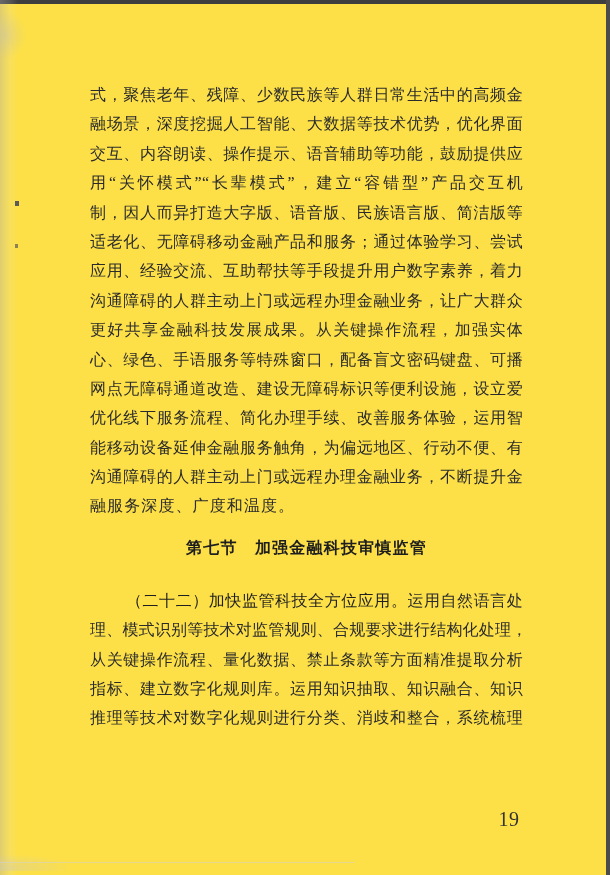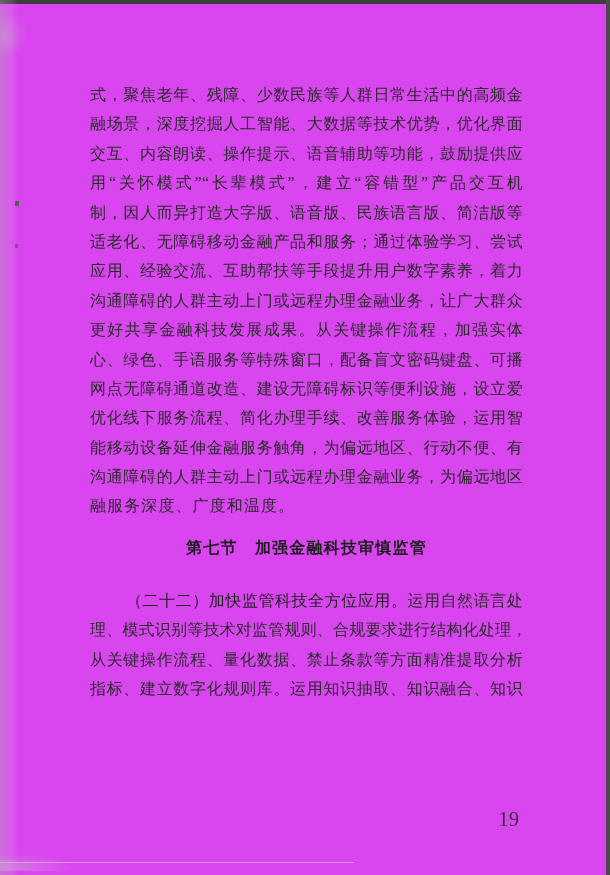--- a/index.html
+++ b/index.html
@@ -10,21 +10,21 @@
   body {
     width: 610px;
     height: 875px;
     position: relative;
     overflow: hidden;
     font-family: "Liberation Serif", "DejaVu Serif", serif;
   }
   .page {
     position: absolute;
     inset: 0;
-    background: #d946ef;
+    background: #fde047;
   }
   
   .edge-top {
     position: absolute;
     top: 0; left: 0; right: 0;
     height: 4px;
     background: #3e3e3e;
   }
   .edge-right {
     position: absolute;
@@ -136,32 +136,33 @@
       <div class="line">用“关怀模式”“长辈模式”，建立“容错型”产品交互机</div>
       <div class="line">制，因人而异打造大字版、语音版、民族语言版、简洁版等</div>
       <div class="line">适老化、无障碍移动金融产品和服务；通过体验学习、尝试</div>
       <div class="line">应用、经验交流、互助帮扶等手段提升用户数字素养，着力</div>
       <div class="line">沟通障碍的人群主动上门或远程办理金融业务，让广大群众</div>
       <div class="line">更好共享金融科技发展成果。从关键操作流程，加强实体</div>
       <div class="line">心、绿色、手语服务等特殊窗口，配备盲文密码键盘、可播</div>
       <div class="line">网点无障碍通道改造、建设无障碍标识等便利设施，设立爱</div>
       <div class="line">优化线下服务流程、简化办理手续、改善服务体验，运用智</div>
       <div class="line">能移动设备延伸金融服务触角，为偏远地区、行动不便、有</div>
-      <div class="line">沟通障碍的人群主动上门或远程办理金融业务，为偏远地区</div>
+      <div class="line">沟通障碍的人群主动上门或远程办理金融业务，不断提升金</div>
       <div class="line last">融服务深度、广度和温度。</div>
     </div>
 
     <h2 class="section-heading">第七节　加强金融科技审慎监管</h2>
 
     <div class="para para-2">
       <div class="line indent-first">
         <span class="bold-lead">（二十二）加快监管科技全方位应用。</span><span>运用自然语言处</span>
       </div>
       <div class="line">理、模式识别等技术对监管规则、合规要求进行结构化处理，</div>
       <div class="line">从关键操作流程、量化数据、禁止条款等方面精准提取分析</div>
       <div class="line">指标、建立数字化规则库。运用知识抽取、知识融合、知识</div>
+      <div class="line">推理等技术对数字化规则进行分类、消歧和整合，系统梳理</div>
     </div>
 
   </div>
 
   <div class="page-number">19</div>
 
 </div>
 
 </body></html>

